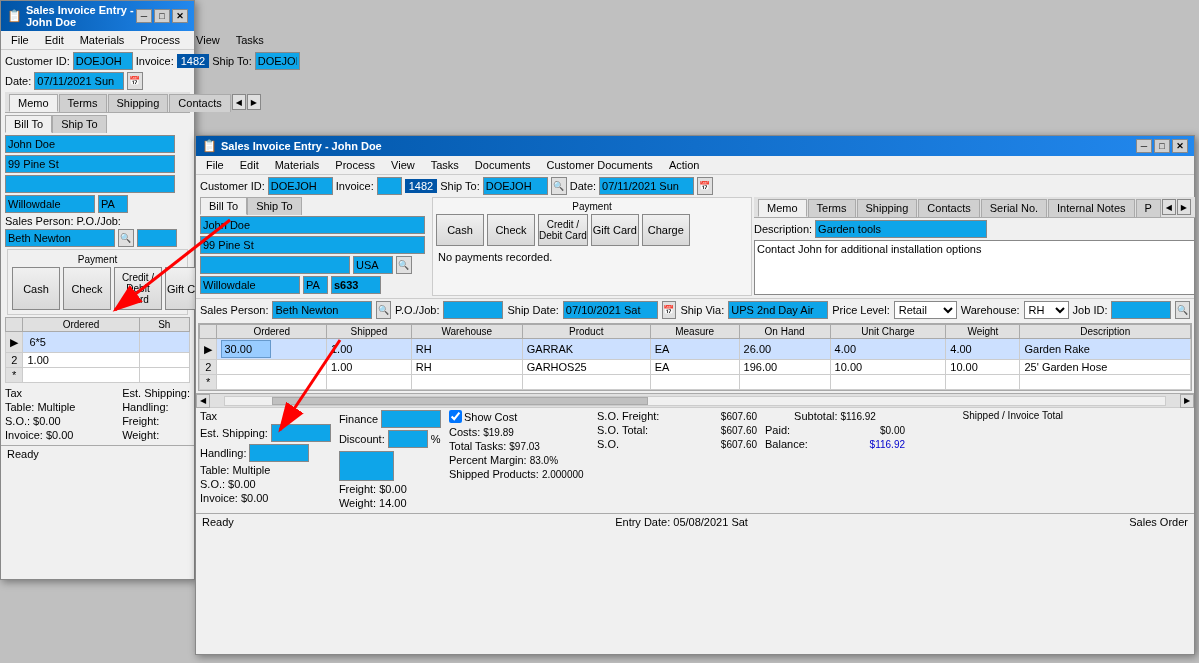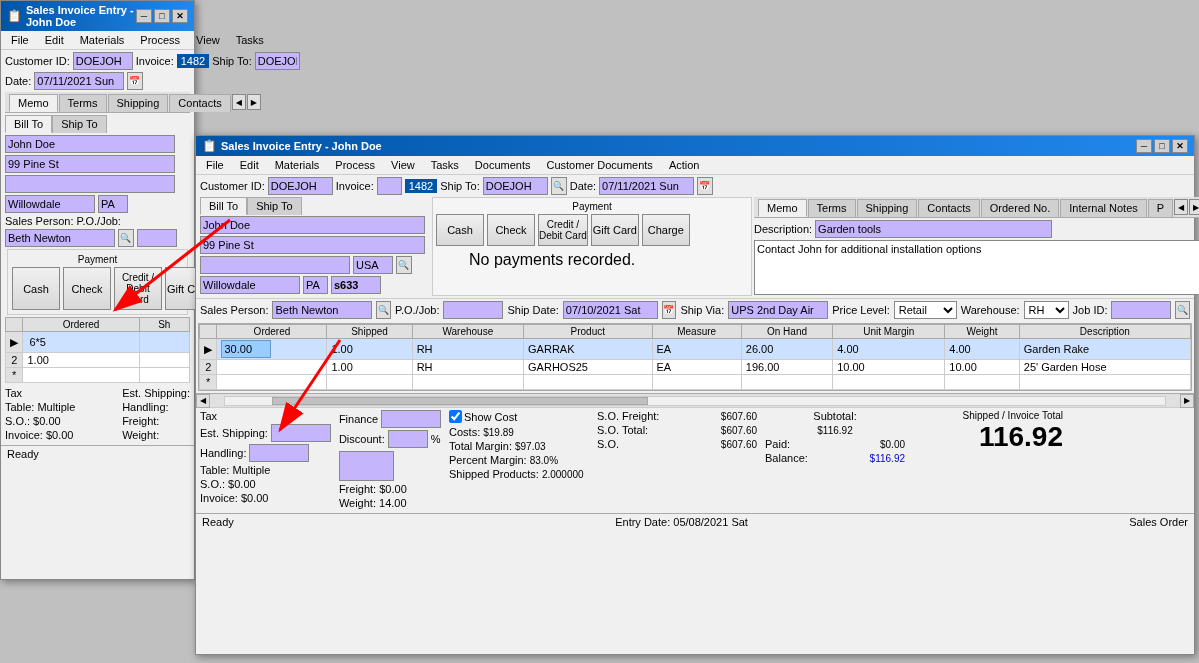--- a/index.html
+++ b/index.html
@@ -57,21 +57,21 @@
       align-items: center;
       margin-bottom: 2px;
       gap: 3px;
     }
     label { font-size: 11px; white-space: nowrap; }
     input[type=text] {
       height: 18px;
       border: 1px solid #888;
       font-size: 11px;
       padding: 1px 2px;
-      background: #c4b5fd;
+      background: #0ea5e9;
     }
     input[type=text]:read-only { background: #f5f5f5; }
     
     .tab-bar {
       display: flex;
       border-bottom: 1px solid #aaa;
       background: #e0e0e0;
       padding: 2px 4px 0;
       gap: 1px;
     }
@@ -507,40 +507,40 @@
 
         <div style="flex:0 0 320px; border:1px solid #ccc; padding:3px; background:#f5f5f5;">
           <div class="payment-label">Payment</div>
           <div class="payment-buttons" style="margin-bottom:3px;">
             <button class="payment-btn">Cash</button>
             <button class="payment-btn">Check</button>
             <button class="payment-btn" style="font-size:10px;">Credit /<br>Debit Card</button>
             <button class="payment-btn">Gift Card</button>
             <button class="payment-btn">Charge</button>
           </div>
-          <div style="font-size:16px; padding:2px;margin-left:31px;">No payments recorded.</div>
+          <div style="font-size:11px; padding:2px;">No payments recorded.</div>
         </div>
 
         <div style="flex:1; min-width:300px;">
           <div class="tab-bar" style="margin-bottom:2px;">
             <div class="tab active">Memo</div>
             <div class="tab">Terms</div>
             <div class="tab">Shipping</div>
             <div class="tab">Contacts</div>
-            <div class="tab">Ordered No.</div>
+            <div class="tab">Serial No.</div>
             <div class="tab">Internal Notes</div>
             <div class="tab">P</div>
             <div class="nav-arrows">
               <div class="nav-arrow">◀</div>
               <div class="nav-arrow">▶</div>
             </div>
           </div>
           <div class="form-row">
             <label>Description:</label>
-            <input type="text" value="Garden tools" style="width: 237px;">
+            <input type="text" value="Garden tools" style="width: 172px;">
           </div>
           <div class="memo-area" style="width:100%; height:55px; margin-top:2px;">
             <div>Contact John for additional installation options</div>
           </div>
         </div>
       </div>
     </div>
   </div>
 
   <div class="form-area" style="display:flex; gap:4px; align-items:center; border-top:1px solid #ccc; padding-top:2px;">
@@ -571,21 +571,21 @@
     <table class="data-grid" style="min-width:900px;">
       <thead>
         <tr>
           <th style="width:14px;"></th>
           <th>Ordered</th>
           <th>Shipped</th>
           <th>Warehouse</th>
           <th>Product</th>
           <th>Measure</th>
           <th>On Hand</th>
-          <th>Unit Margin</th>
+          <th>Unit Charge</th>
           <th>Weight</th>
           <th>Description</th>
         </tr>
       </thead>
       <tbody>
         <tr class="selected">
           <td class="row-indicator">▶</td>
           <td><input type="text" value="30.00" style="width: 50px; background: rgb(153, 204, 255); border: 1px solid rgb(102, 153, 204);"></td>
           <td>1.00</td>
           <td>RH</td>
@@ -681,21 +681,21 @@
     <div style="min-width:140px;">
       <div class="checkbox-area" style="margin-bottom:3px;">
         <input type="checkbox" checked="" style="">
         <label>Show Cost</label>
       </div>
       <div class="form-row">
         <label>Costs:</label>
         <span>$19.89</span>
       </div>
       <div class="form-row">
-        <label>Total Margin:</label>
+        <label>Total Tasks:</label>
         <span>$97.03</span>
       </div>
       <div class="form-row">
         <label>Percent Margin:</label>
         <span>83.0%</span>
       </div>
       <div class="form-row">
         <label>Shipped Products:</label>
         <span>2.000000</span>
       </div>
@@ -710,37 +710,36 @@
         <label>S.O. Total:</label>
         <span>$607.60</span>
       </div>
       <div class="form-row" style="justify-content:space-between;">
         <label>S.O.</label>
         <span>$607.60</span>
       </div>
     </div>
 
     <div style="min-width:140px;">
-      <div class="form-row" style="justify-content:center;flex-direction:column;">
+      <div class="form-row" style="justify-content:center;">
         <label>Subtotal:</label>
         <span>$116.92</span>
       </div>
       <div class="form-row" style="justify-content:space-between;">
         <label>Paid:</label>
         <span>$0.00</span>
       </div>
       <div class="form-row" style="justify-content:space-between;">
         <label>Balance:</label>
         <span class="blue-text">$116.92</span>
       </div>
     </div>
 
     <div style="min-width:150px; text-align:right;">
       <div style="font-size:10px;">Shipped / Invoice Total</div>
-      <div class="large-total">116.92</div>
     </div>
   </div>
 
   <div class="status-bar">
     <span>Ready</span>
     <span>Entry Date: 05/08/2021 Sat</span>
     <span>Sales Order</span>
   </div>
 </div>
 

